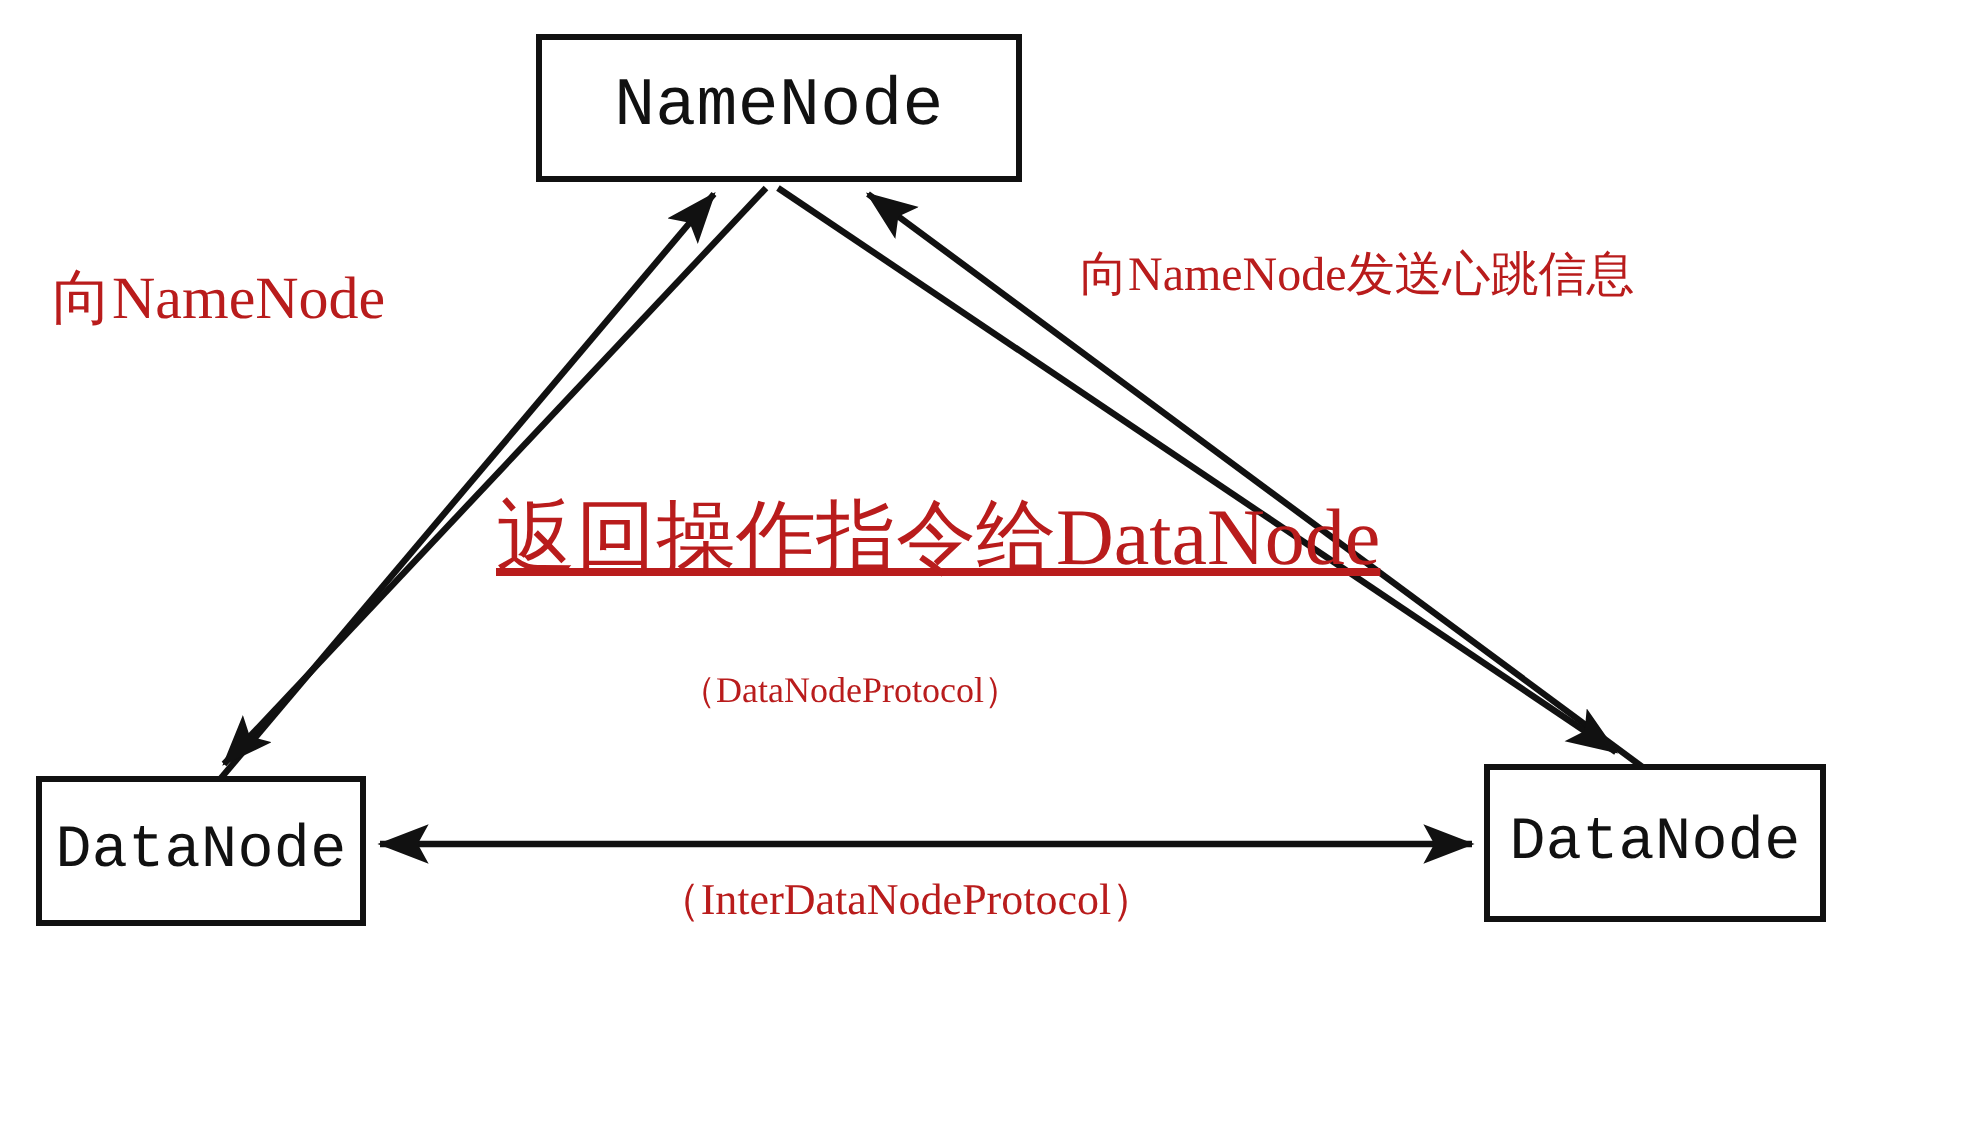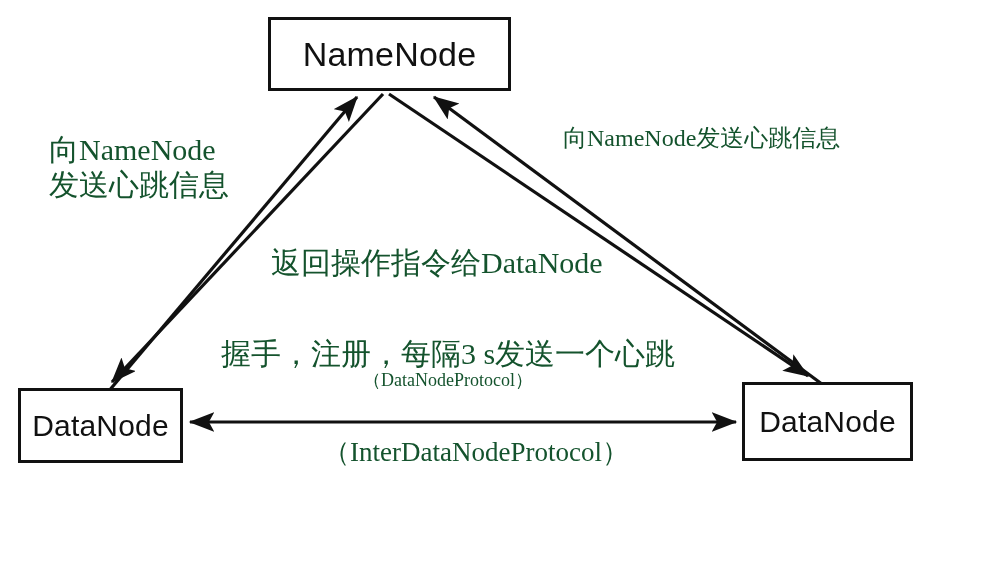--- a/index.html
+++ b/index.html
@@ -27,21 +27,21 @@
     position: absolute;
     box-sizing: border-box;
     border: 3px solid #111111;
     background: #ffffff;
     display: flex;
     align-items: center;
     justify-content: center;
     z-index: 3;
   }
   .node-label {
-    font-family: Liberation Sans, sans-serif;
+    font-family: Liberation Mono, monospace;
     color: #111111;
     white-space: nowrap;
     letter-spacing: 0.2px;
   }
   #namenode-box {
     left: 268px;
     top: 17px;
     width: 243px;
     height: 74px;
   }
@@ -57,62 +57,62 @@
     left: 742px;
     top: 382px;
     width: 171px;
     height: 79px;
   }
   #datanode-right-box .node-label { font-size: 30px; }
 
   .edge-label {
     position: absolute;
     z-index: 4;
-    color: #14532d;
+    color: #b91c1c;
     white-space: nowrap;
     line-height: 1.18;
     font-family: "Liberation Serif", "DejaVu Serif", serif;
     background: transparent;
-    margin-left: 23px;
   }
   #label-left-heartbeat {
     left: 26px;
     top: 132px;
     font-size: 30px;
     text-align: left;
   }
   #label-left-heartbeat .lbl-line { display: block; }
   #label-right-heartbeat {
     left: 540px;
     top: 124px;
     font-size: 24px;
   }
   #label-return-cmd {
     left: 248px;
     top: 245px;
-    font-size: 30px;
+    font-size: 40px;
+    text-decoration: underline;
   }
   #label-handshake {
     left: 190px;
     top: 336px;
     font-size: 30px;
     text-align: center;
     width: 470px;
   }
   #label-handshake .lbl-line { display: block; }
   #label-handshake .lbl-line.proto { font-size: 18px; margin-top: -1px; }
   #label-replicate {
     left: 253px;
     top: 437px;
     font-size: 30px;
     text-align: center;
     width: 400px;
   }
   #label-replicate .lbl-line { display: block; }
-  #label-replicate .lbl-line.proto { font-size: 27px; margin-top: 0px; font-family: Liberation Serif, serif; }
+  #label-replicate .lbl-line.proto { font-size: 22px; margin-top: 0px; font-family: Liberation Serif, serif; }
 </style>
 </head>
 <body>
 
 <div id="canvas">
 
   <svg id="diagram-svg" viewBox="0 0 988 569">
     <defs>
       <marker id="arrowhead" markerWidth="9" markerHeight="9" refX="7.6" refY="3.1" orient="auto" markerUnits="strokeWidth">
         <path d="M0,0 L8,3.1 L0,6.2 L1.7,3.1 z" fill="#111111"></path>
@@ -140,33 +140,31 @@
   <div class="node-box" id="datanode-left-box">
     <span class="node-label">DataNode</span>
   </div>
 
   <div class="node-box" id="datanode-right-box">
     <span class="node-label">DataNode</span>
   </div>
 
   <div class="edge-label" id="label-left-heartbeat">
     <span class="lbl-line">向NameNode</span>
-    <span class="lbl-line">发送心跳信息</span>
   </div>
 
   <div class="edge-label" id="label-right-heartbeat">
     <span class="lbl-line">向NameNode发送心跳信息</span>
   </div>
 
   <div class="edge-label" id="label-return-cmd">
     <span class="lbl-line">返回操作指令给DataNode</span>
   </div>
 
   <div class="edge-label" id="label-handshake">
-    <span class="lbl-line">握手，注册，每隔3 s发送一个心跳</span>
     <span class="lbl-line proto">（DataNodeProtocol）</span>
   </div>
 
   <div class="edge-label" id="label-replicate">
     <span class="lbl-line proto">（InterDataNodeProtocol）</span>
   </div>
 
 </div>
 
 </body></html>

